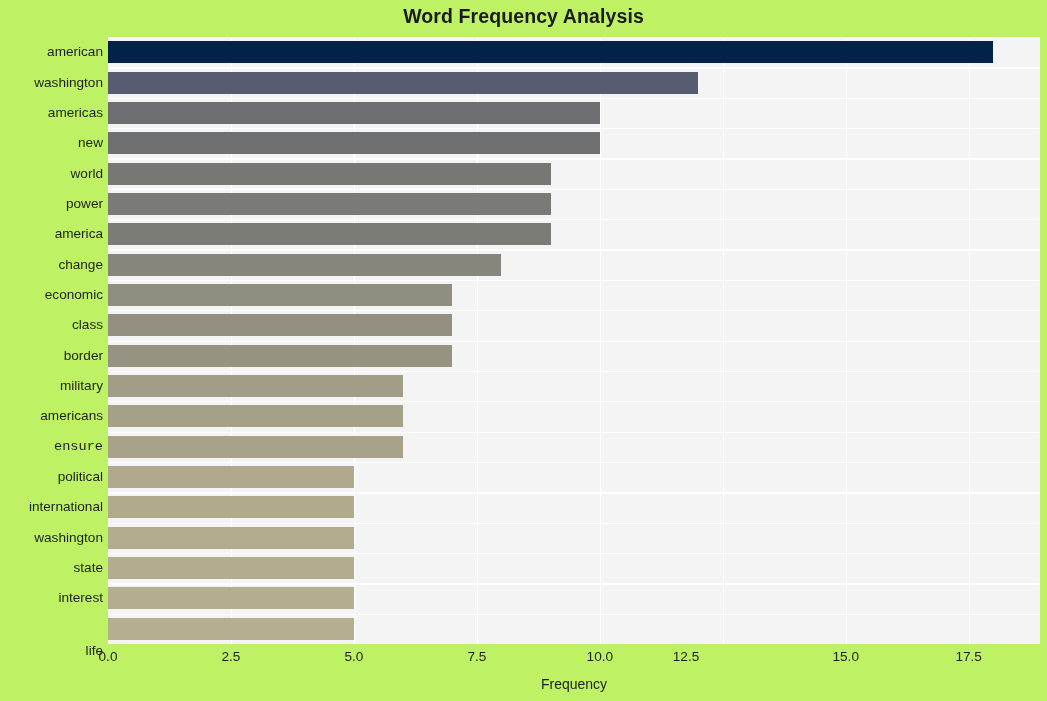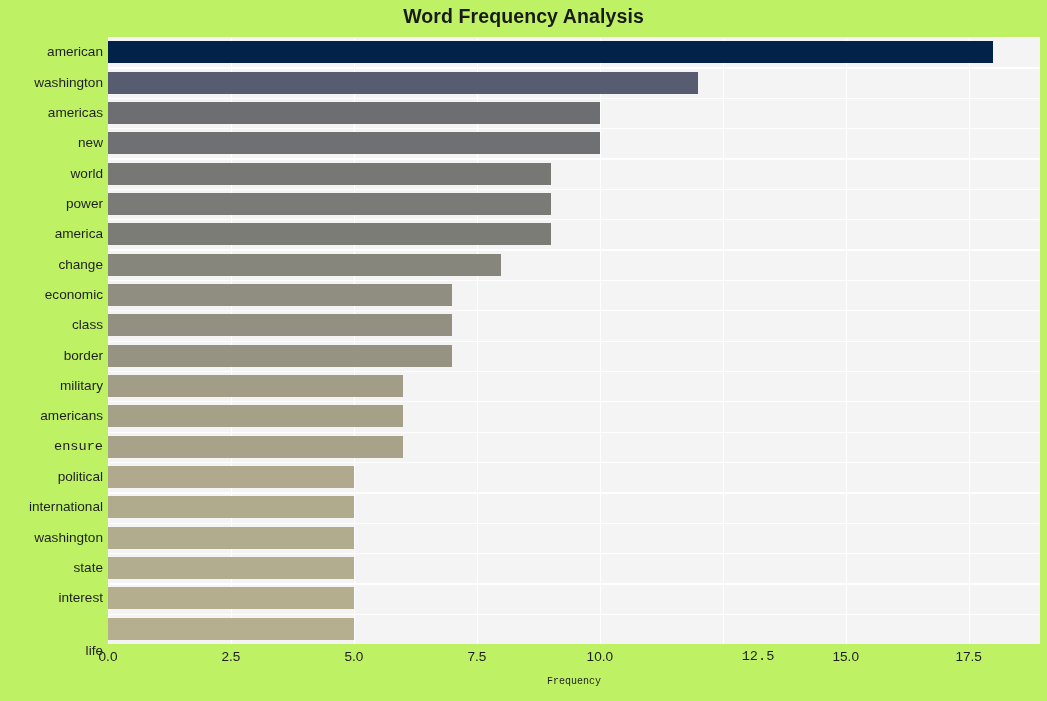--- a/index.html
+++ b/index.html
@@ -120,23 +120,23 @@
     line-height: 1;
     font-family: "Liberation Sans", sans-serif;
     white-space: nowrap;
   }
   .xaxis-title {
     position: absolute;
     left: 108px;
     top: 676px;
     width: 932px;
     text-align: center;
-    font-size: 10px;
+    font-size: 14px;
     color: #1f1f1f;
-    font-family: Liberation Mono, monospace;
+    font-family: Liberation Sans, sans-serif;
   }
 </style>
 </head>
 <body>
 
 <div id="figure">
 
   <div class="chart-title">Word Frequency Analysis</div>
 
   <div class="plot-area">
@@ -216,20 +216,20 @@
       <div class="ytick-label" style="top: 554.475px;">interest</div>
       <div class="ytick-label" style="top: 584.825px; margin-top: 22px;">life</div>
     </div>
 
   <div class="xlabels" id="xlabels">
       <div class="xtick-label" style="left: 108px;">0.0</div>
       <div class="xtick-label" style="left: 230.955px;">2.5</div>
       <div class="xtick-label" style="left: 353.91px;">5.0</div>
       <div class="xtick-label" style="left: 476.865px;">7.5</div>
       <div class="xtick-label" style="left: 599.821px;">10.0</div>
-      <div class="xtick-label" style="left: 758px; font-family: Liberation Mono, monospace;">12.5</div>
+      <div class="xtick-label" style="left: 686px;">12.5</div>
       <div class="xtick-label" style="left: 845.731px;">15.0</div>
       <div class="xtick-label" style="left: 968.686px;">17.5</div>
     </div>
 
   <div class="xaxis-title">Frequency</div>
 
 </div>
 
 </body></html>

